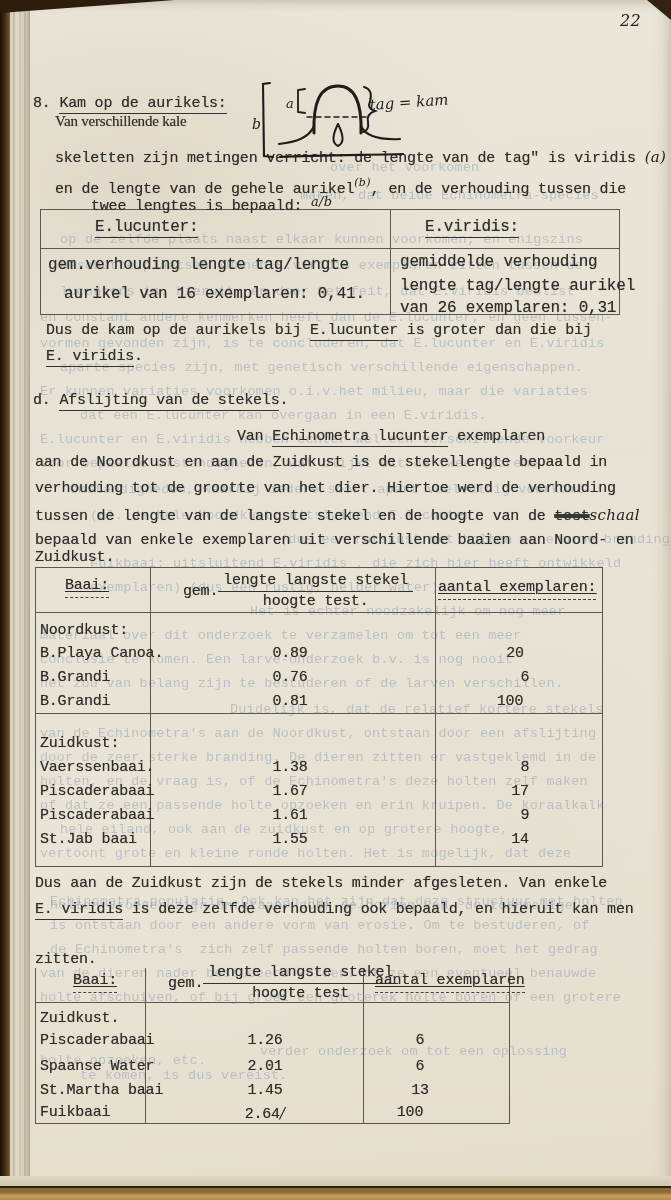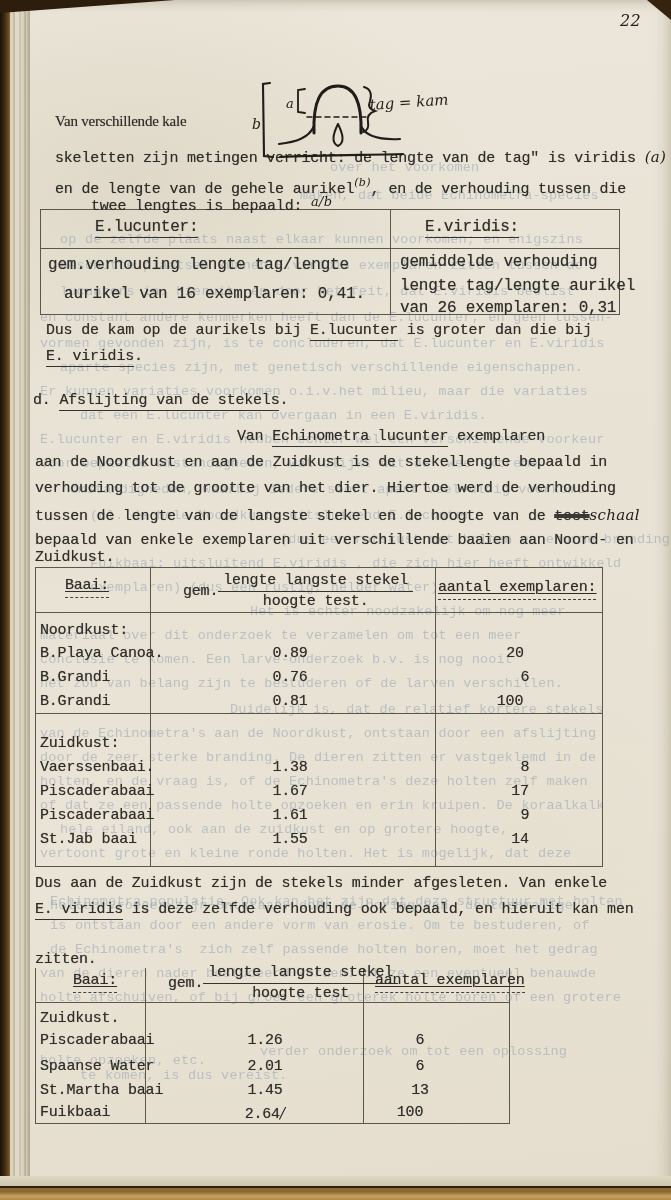--- a/index.html
+++ b/index.html
@@ -94,20 +94,21 @@
       <div class="bleed" style="top: 942px; left: 50px;">de Echinometra's  zich zelf passende holten boren, moet het gedrag</div>
       <div class="bleed" style="top: 966px; left: 40px;">van de dieren nader bestudeerd worden: of ze een eventueel benauwde</div>
       <div class="bleed" style="top: 990px; left: 40px;">holte afschuiven, of bij groei een groterek holte boren of een grotere</div>
       <div class="bleed" style="top: 1014px; left: 40px; margin-top: 39px;">holte opzoeken, etc.</div>
       <div class="bleed" style="top: 1044px; left: 260px;">verder onderzoek om tot een oplossing</div>
       <div class="bleed" style="top: 1068px; left: 80px;">te komen, is dus vereist.</div>
     </div>
 
   <div class="t hw" style="left:620px;top:12px;font-size:16px;z-index:6;">22</div>
 
+  <div class="t" style="left:33px;top:95px;"><span>8. </span><span class="u">Kam op de aurikels:</span></div>
   <div class="t" style="left:55px;top:112px;font-family:Liberation Serif, serif;">Van verschillende kale</div>
   <div class="t" style="left:55px;top:148px;"><span>skeletten zijn metingen verricht: de lengte van de tag" is viridis</span> <span class="hw" style="font-size:15px;">(a)</span></div>
   <div class="t" style="left:55px;top:174px;"><span>en de lengte van de gehele aurikel</span><span class="hw sup">(b)</span><span>, en de verhouding tussen die</span></div>
   <div class="t" style="left:55px;top:193px;margin-left:36px;"><span>twee lengtes is bepaald: </span><span class="hw" style="font-size:13px;vertical-align:4px;">a/b</span></div>
 
   <svg style="position:absolute;left:250px;top:76px;z-index:6;" width="200" height="95" viewBox="0 0 200 95">
     <g fill="none" stroke="#1f1d18" stroke-width="2.1" stroke-linecap="round">
       <path d="M20,7 L13,8 L14,80 L23,81"></path>
       <path d="M55,13 L48,14 L48,36 L55,37" stroke-width="1.8"></path>
       <path d="M64,57 C63,26 70,10 88,10 C105,10 112,27 111,57" stroke-width="3"></path>

